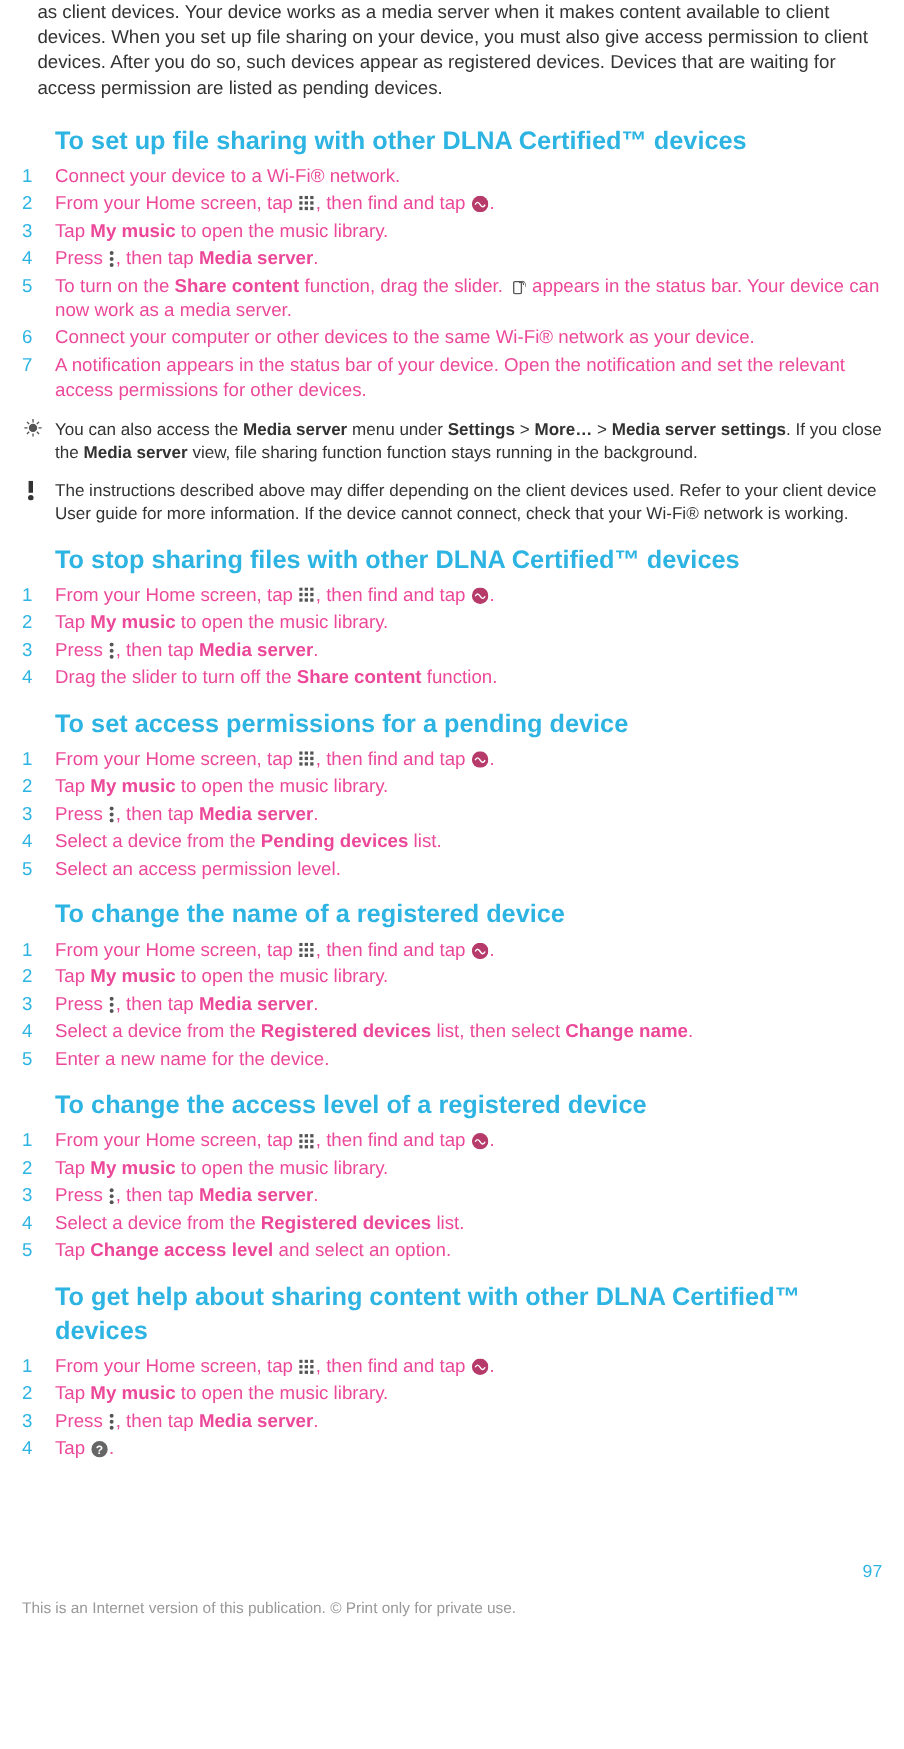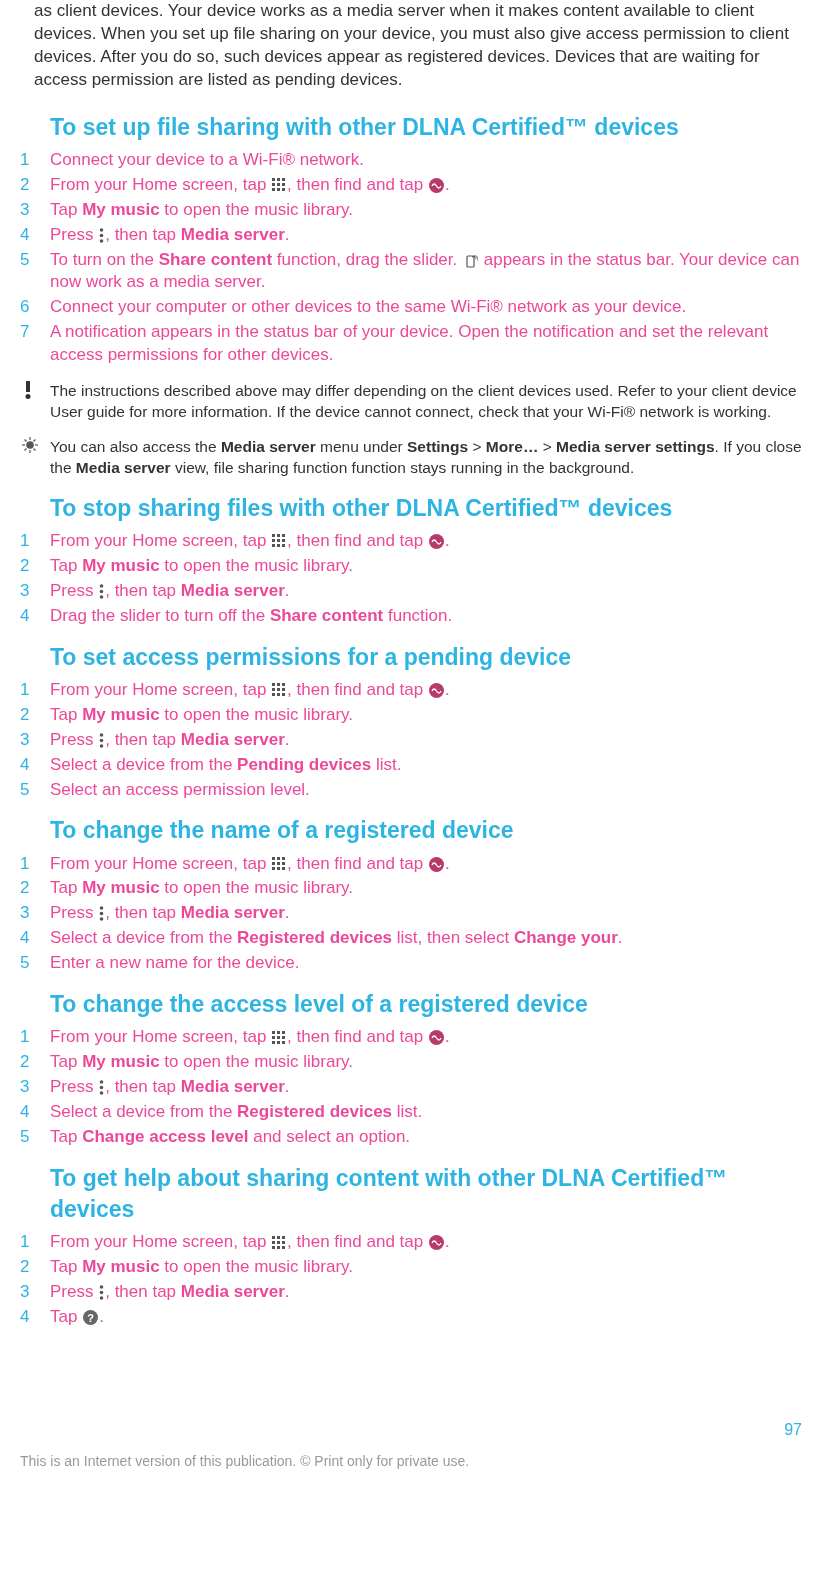--- a/index.html
+++ b/index.html
@@ -133,43 +133,43 @@
       </li>
       <li>
         <span class="step-num">6</span>
         <span class="step-text">Connect your computer or other devices to the same Wi-Fi® network as your device.</span>
       </li>
       <li>
         <span class="step-num">7</span>
         <span class="step-text">A notification appears in the status bar of your device. Open the notification and set the relevant access permissions for other devices.</span>
       </li>
     </ol>
-    <div class="note">
-      <span class="note-icon"><svg width="12" height="18" viewBox="0 0 12 18">
-          <rect x="4" y="0" width="4" height="11" fill="#333"></rect>
-          <circle cx="6" cy="15.5" r="2.5" fill="#333"></circle>
-        </svg></span>
-      <span class="note-text">The instructions described above may differ depending on the client devices used. Refer to your client device User guide for more information. If the device cannot connect, check that your Wi-Fi® network is working.</span>
-    </div>
     <div class="note">
       <span class="note-icon"><svg width="16" height="16" viewBox="0 0 16 16">
           <g stroke="#555" stroke-width="1.2" fill="none">
             <circle cx="8" cy="8" r="3.2" fill="#555"></circle>
             <line x1="8" y1="0" x2="8" y2="3"></line>
             <line x1="8" y1="13" x2="8" y2="16"></line>
             <line x1="0" y1="8" x2="3" y2="8"></line>
             <line x1="13" y1="8" x2="16" y2="8"></line>
             <line x1="2.5" y1="2.5" x2="4.5" y2="4.5"></line>
             <line x1="11.5" y1="11.5" x2="13.5" y2="13.5"></line>
             <line x1="2.5" y1="13.5" x2="4.5" y2="11.5"></line>
             <line x1="11.5" y1="4.5" x2="13.5" y2="2.5"></line>
           </g>
         </svg></span>
       <span class="note-text">You can also access the <b>Media server</b> menu under <b>Settings</b> &gt; <b>More…</b> &gt; <b>Media server settings</b>. If you close the <b>Media server</b> view, file sharing function function stays running in the background.</span>
     </div>
+    <div class="note">
+      <span class="note-icon"><svg width="12" height="18" viewBox="0 0 12 18">
+          <rect x="4" y="0" width="4" height="11" fill="#333"></rect>
+          <circle cx="6" cy="15.5" r="2.5" fill="#333"></circle>
+        </svg></span>
+      <span class="note-text">The instructions described above may differ depending on the client devices used. Refer to your client device User guide for more information. If the device cannot connect, check that your Wi-Fi® network is working.</span>
+    </div>
     <div class="section-heading">To stop sharing files with other DLNA Certified™ devices</div>
     <ol class="steps">
       <li>
         <span class="step-num">1</span>
         <span class="step-text">From your Home screen, tap <svg class="inline-icon" width="14" height="14" viewBox="0 0 14 14">
             <g fill="#555">
               <rect x="0" y="0" width="3" height="3"></rect>
               <rect x="5" y="0" width="3" height="3"></rect>
               <rect x="10" y="0" width="3" height="3"></rect>
               <rect x="0" y="5" width="3" height="3"></rect>
@@ -277,21 +277,21 @@
         <span class="step-text">Press <svg class="inline-icon" width="5" height="15" viewBox="0 0 5 15">
             <g fill="#555">
               <circle cx="2.5" cy="2" r="1.8"></circle>
               <circle cx="2.5" cy="7.5" r="1.8"></circle>
               <circle cx="2.5" cy="13" r="1.8"></circle>
             </g>
           </svg>, then tap <b>Media server</b>.</span>
       </li>
       <li>
         <span class="step-num">4</span>
-        <span class="step-text">Select a device from the <b>Registered devices</b> list, then select <b>Change your</b>.</span>
+        <span class="step-text">Select a device from the <b>Registered devices</b> list, then select <b>Change name</b>.</span>
       </li>
       <li>
         <span class="step-num">5</span>
         <span class="step-text">Enter a new name for the device.</span>
       </li>
     </ol>
     <div class="section-heading">To change the access level of a registered device</div>
     <ol class="steps">
       <li>
         <span class="step-num">1</span>

